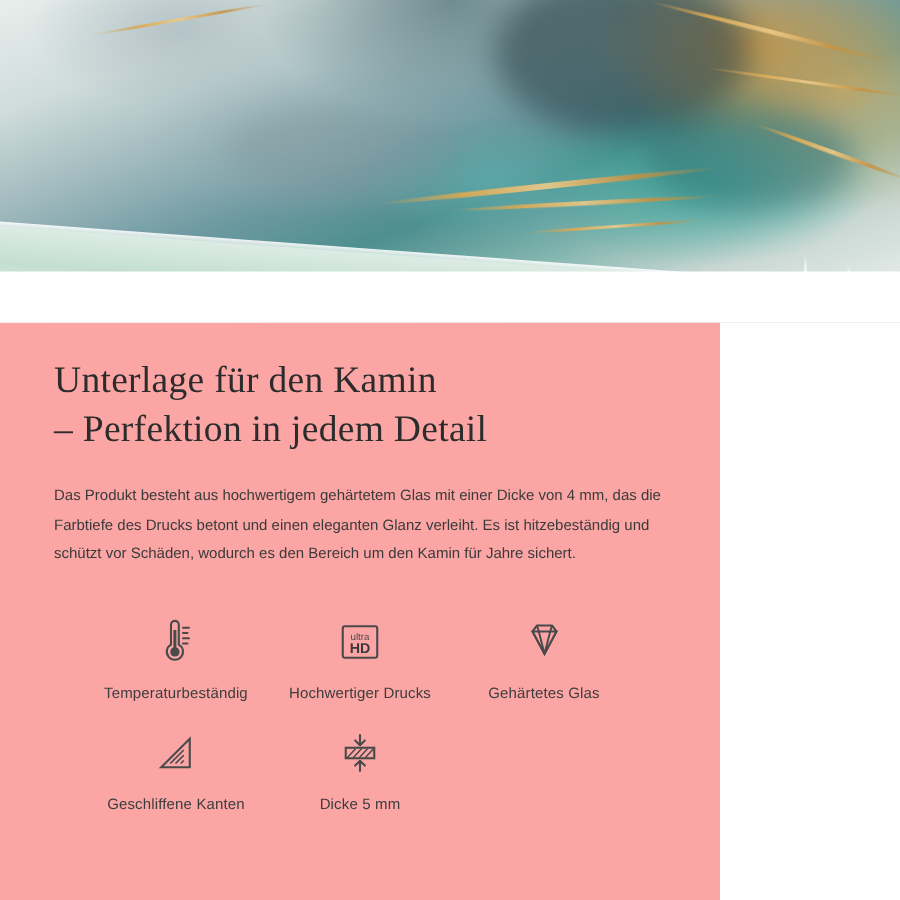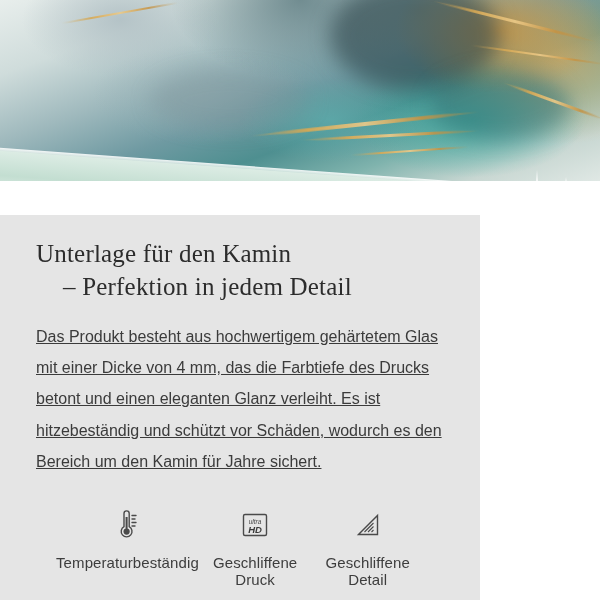--- a/index.html
+++ b/index.html
@@ -10,21 +10,21 @@
     width: 600px;
     height: 600px;
     background: #ffffff;
     font-family: "Liberation Sans", sans-serif;
     overflow: hidden;
   }
   .page {
     position: relative;
     width: 480px;
     height: 600px;
-    background: #e5e5e5;
+    background: #fca5a5;
   }
 
   
   .hero {
     position: relative;
     width: 600px;
     height: 215px;
     overflow: hidden;
     background: #ffffff;
   }
@@ -132,28 +132,27 @@
   }
   .headline {
     font-family: "Liberation Serif", serif;
     font-size: 25px;
     line-height: 1.32;
     color: #2c2c2c;
     font-weight: 400;
     margin: 0 0 18px 0;
     letter-spacing: 0.2px;
   }
-  .headline .l2 { display: block; margin-left: 27px; }
+  .headline .l2 { display: block; }
   .body-text {
-    font-size: 16px;
+    font-size: 10px;
     line-height: 1.95;
     color: #3b3b3b;
     margin: 0;
     max-width: 500px;
-    text-decoration: underline;
   }
 
   
   .features {
     margin-top: 26px;
     display: grid;
     grid-template-columns: repeat(3, 1fr);
     row-gap: 12px;
     padding: 0 20px;
   }
@@ -162,25 +161,24 @@
     flex-direction: column;
     align-items: center;
     justify-content: flex-start;
     text-align: center;
   }
   .feature-icon {
     height: 44px;
     display: flex;
     align-items: center;
     justify-content: flex-start;
-    font-style: italic;
   }
   .feature-label {
     margin-top: 7px;
-    font-size: 15px;
+    font-size: 10px;
     color: #3d3d3d;
     letter-spacing: 0.1px;
   }
   svg { display: block; }
 </style>
 </head>
 <body>
 
 <div class="page">
 
@@ -225,33 +223,45 @@
       </div>
 
       <div class="feature">
         <div class="feature-icon">
           <svg width="40" height="40" viewBox="0 0 40 40">
             <rect x="8.5" y="9.5" width="23" height="21" rx="1.5" fill="none" stroke="#4a4a4a" stroke-width="1.4"></rect>
             <text x="20" y="18.5" text-anchor="middle" font-family="Liberation Sans, sans-serif" font-size="6.5" fill="#4a4a4a">ultra</text>
             <text x="20" y="27.5" text-anchor="middle" font-family="Liberation Sans, sans-serif" font-size="9.5" font-weight="bold" fill="#3a3a3a">HD</text>
           </svg>
         </div>
-        <div class="feature-label">Geschliffene Druck</div>
-      </div>
-
-
+        <div class="feature-label">Hochwertiger Drucks</div>
+      </div>
+
+
+      <div class="feature">
+        <div class="feature-icon">
+          <svg width="40" height="40" viewBox="0 0 40 40" fill="none" stroke="#4a4a4a" stroke-width="1.3">
+            <path d="M12 13h16l-8 15z"></path>
+            <path d="M12 13l3-4h10l3 4"></path>
+            <path d="M15 9l-3 4 8 15 8-15-3-4"></path>
+            <path d="M16.2 13l3.8 15 3.8-15"></path>
+            <path d="M16.2 13l-1.2-4M23.8 13l1.2-4"></path>
+          </svg>
+        </div>
+        <div class="feature-label">Gehärtetes Glas</div>
+      </div>
 
       <div class="feature">
         <div class="feature-icon">
           <svg width="40" height="40" viewBox="0 0 40 40" fill="none" stroke="#4a4a4a" stroke-width="1.4">
             <path d="M10.5 29.5 L29.5 10.5 L29.5 29.5 Z"></path>
             <path d="M16.5 27l9-9M20 27l5.5-5.5M23.5 27l2-2" stroke-width="1.1"></path>
           </svg>
         </div>
-        <div class="feature-label">Geschliffene Detail</div>
+        <div class="feature-label">Geschliffene Kanten</div>
       </div>
 
       <div class="feature">
         <div class="feature-icon">
           <svg width="40" height="40" viewBox="0 0 40 40" fill="none" stroke="#4a4a4a" stroke-width="1.4">
             <path d="M20 8v6.5M16.8 11.6l3.2 3.2 3.2-3.2" stroke-linecap="round" stroke-linejoin="round"></path>
             <rect x="10.5" y="16.5" width="19" height="7" fill="none"></rect>
             <path d="M11.5 23.2l5.5-6M15.5 23.2l5.5-6M19.5 23.2l5.5-6M23.5 23.2l5.5-6" stroke-width="1"></path>
             <path d="M20 32v-6.5M16.8 28.4l3.2-3.2 3.2 3.2" stroke-linecap="round" stroke-linejoin="round"></path>
           </svg>

